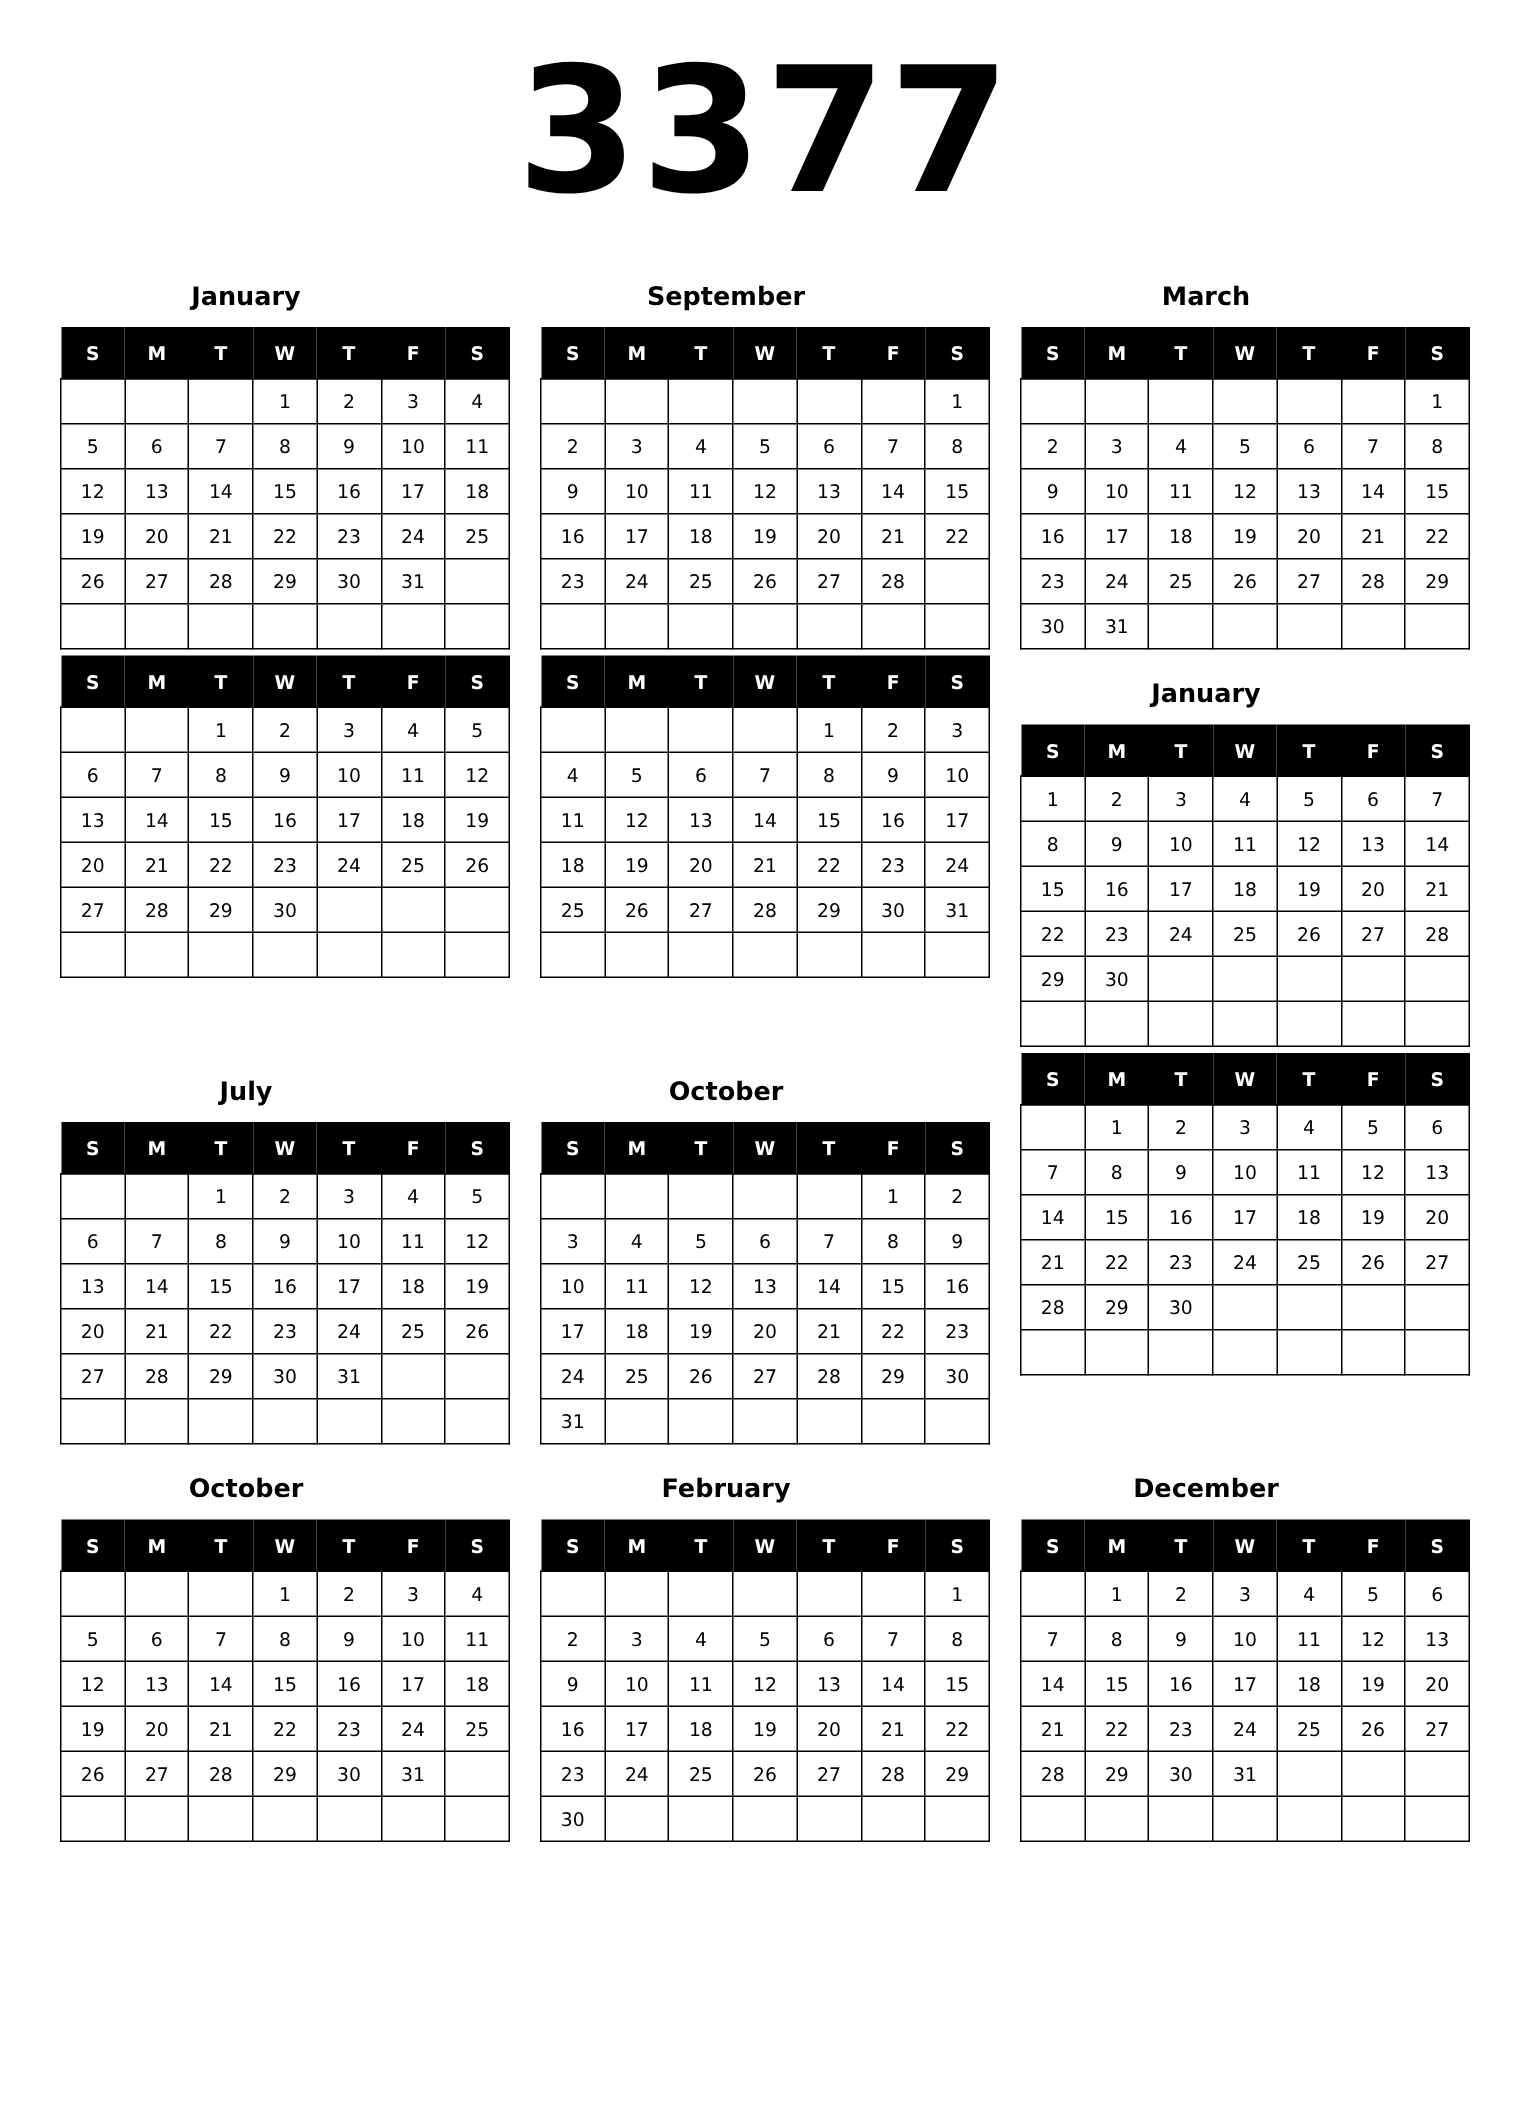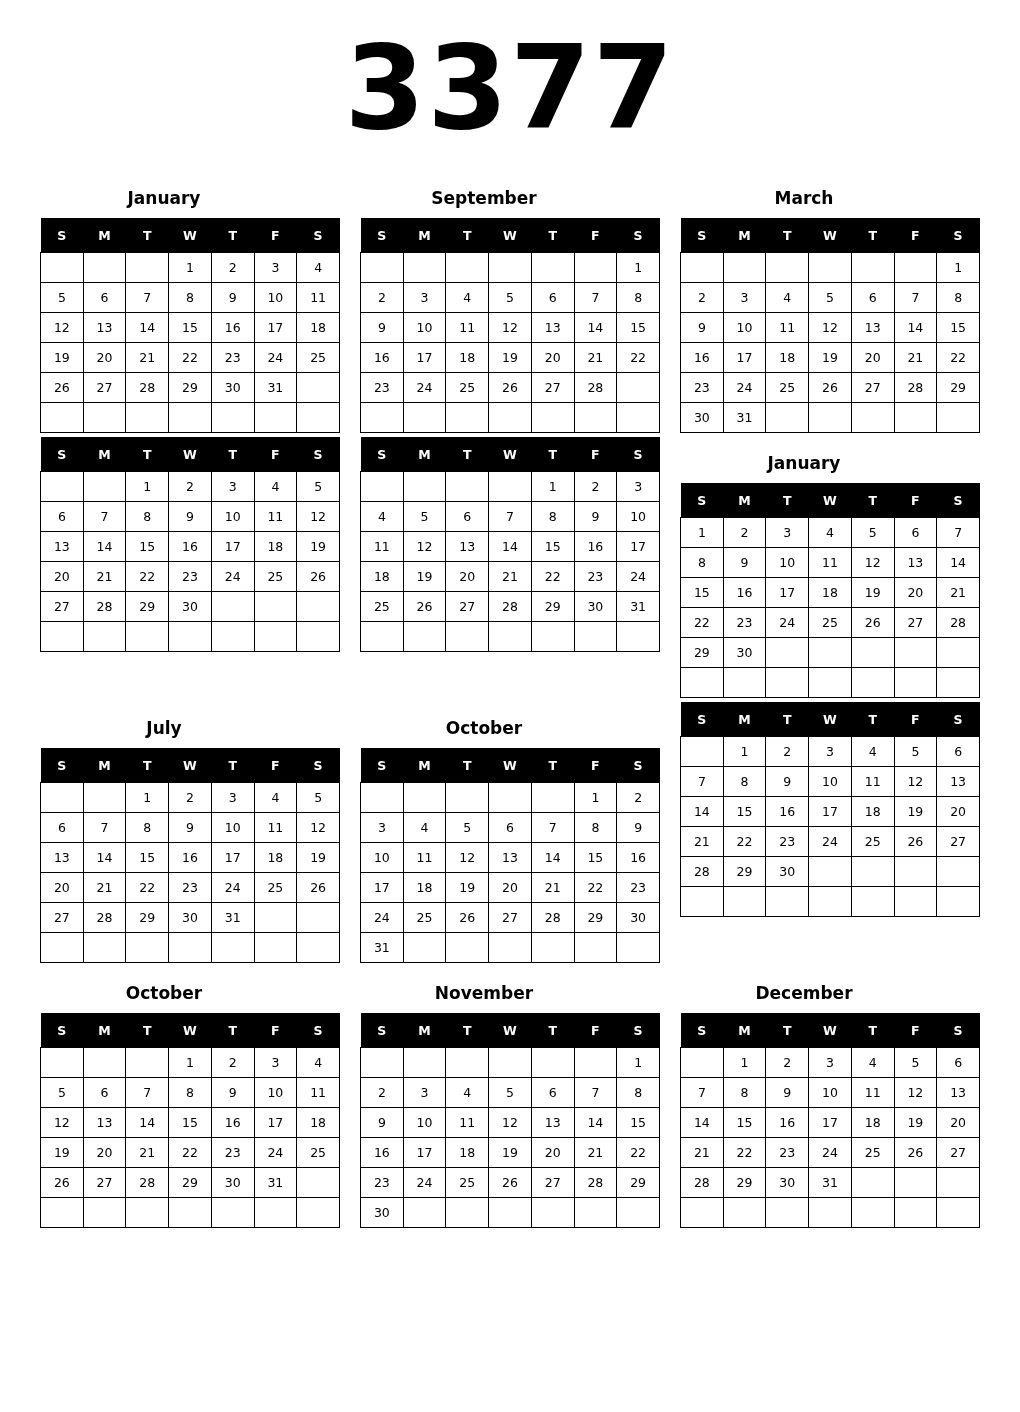--- a/index.html
+++ b/index.html
@@ -795,21 +795,21 @@
               <td class="empty"></td>
               <td class="empty"></td>
               <td class="empty"></td>
               <td class="empty"></td>
               <td class="empty"></td>
             </tr>
           </tbody>
         </table>
       </div>
       <div class="month">
-        <div class="month-name">November</div>
+        <div class="month-name">February</div>
         <table class="cal">
           <thead>
             <tr>
               <th>S</th>
               <th>M</th>
               <th>T</th>
               <th>W</th>
               <th>T</th>
               <th>F</th>
               <th>S</th>

